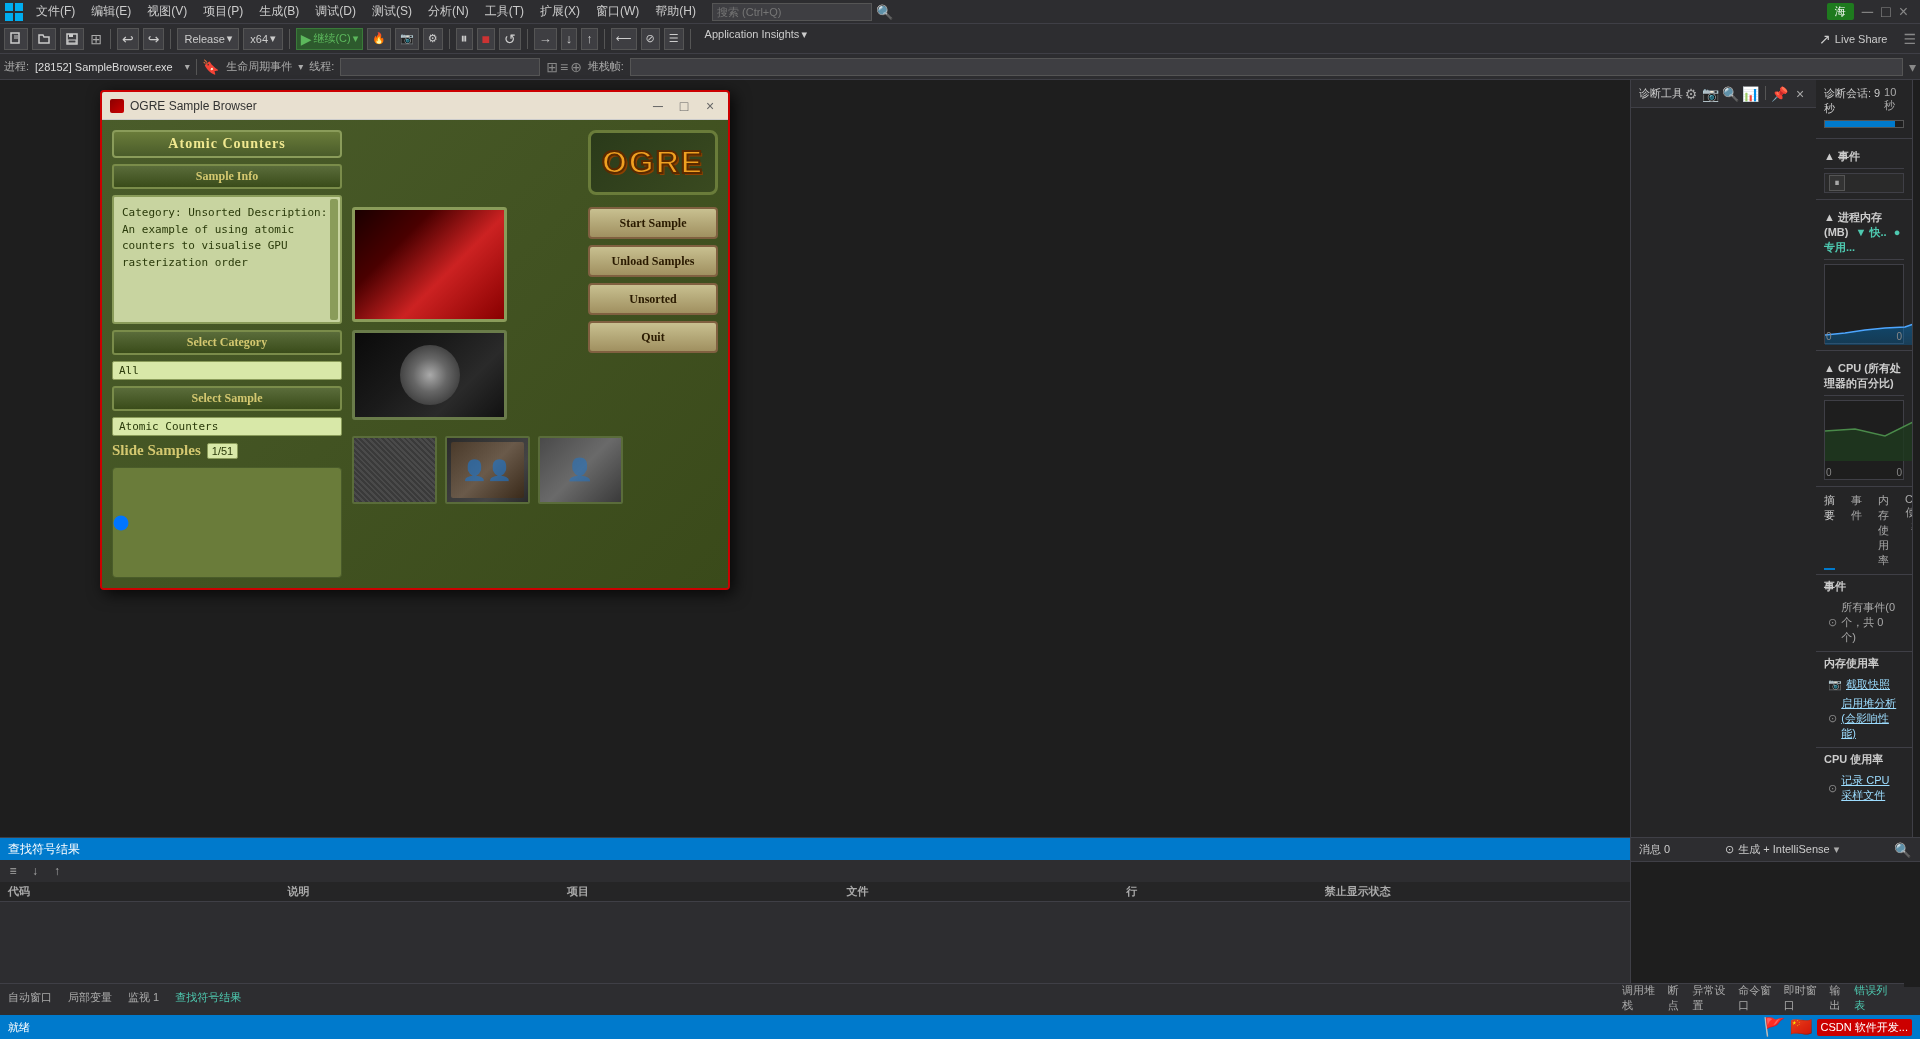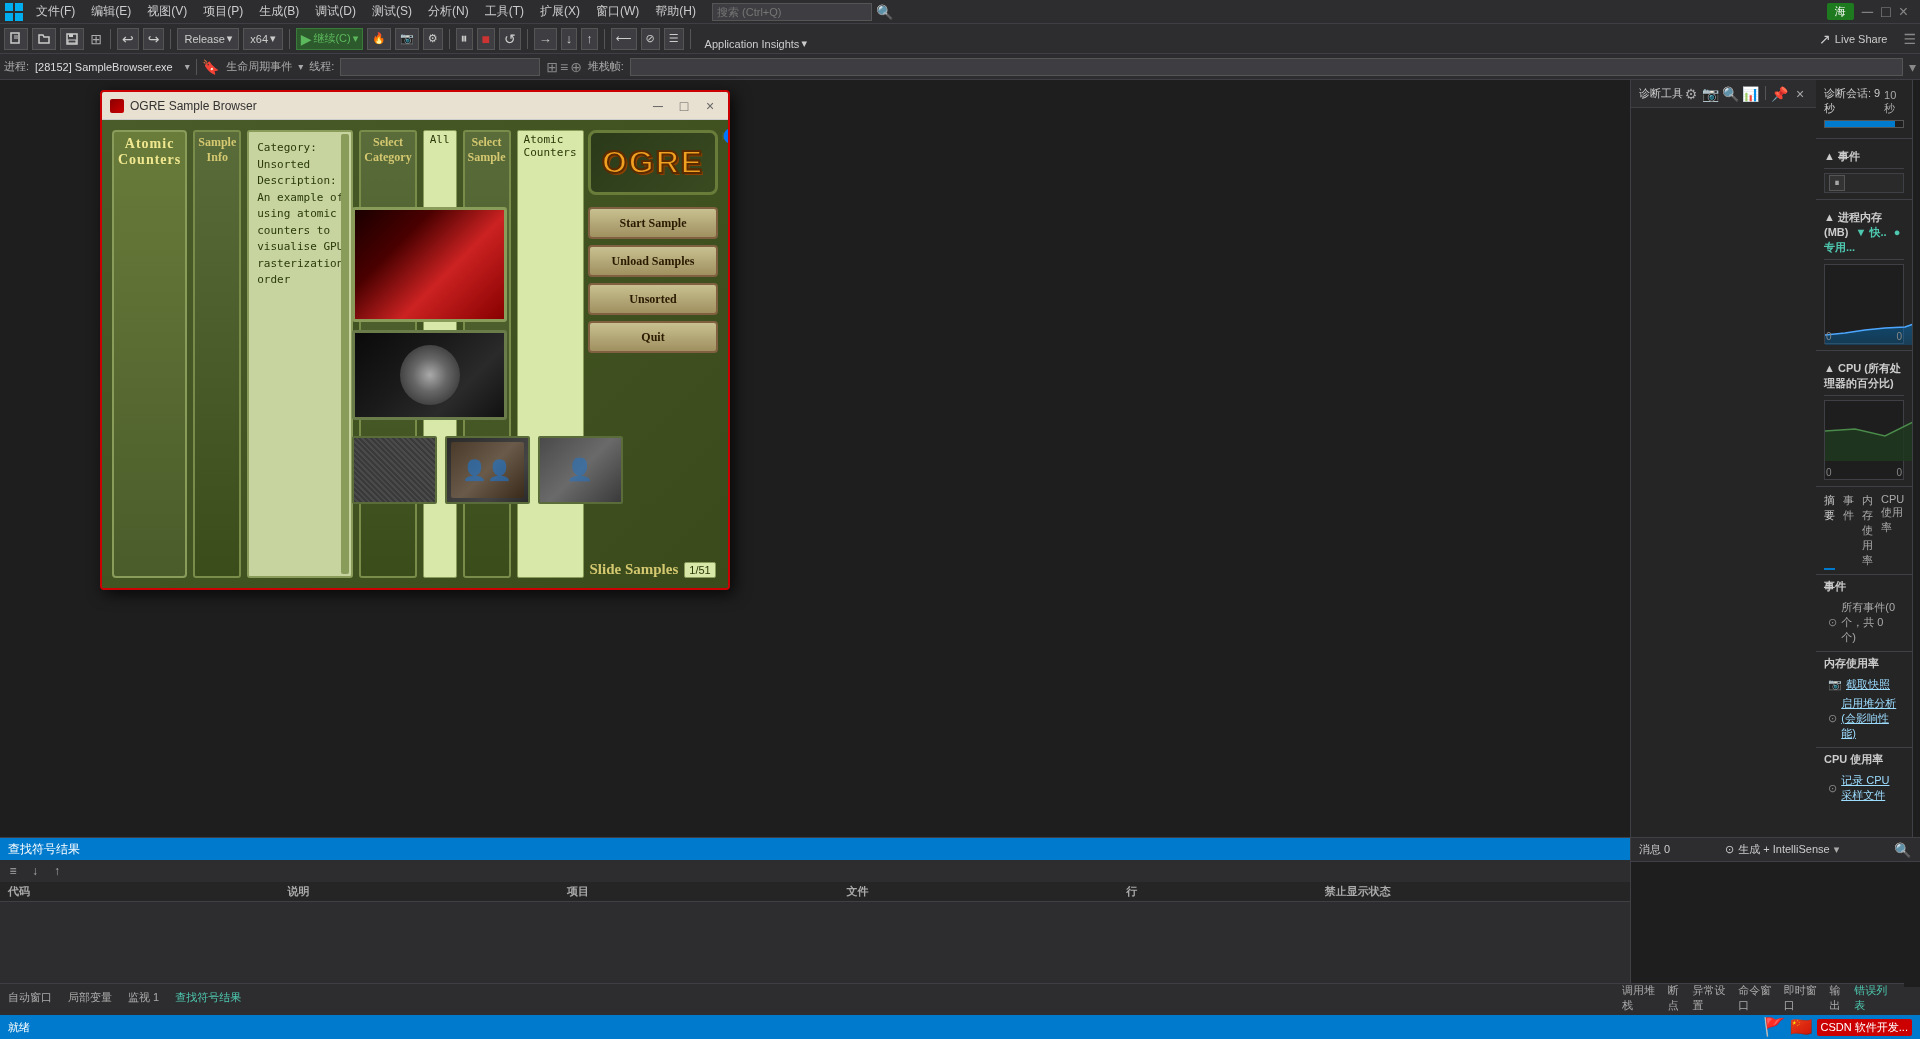--- a/index.html
+++ b/index.html
@@ -88,21 +88,21 @@
     }
     .app-insights-btn {
       height: 22px;
       padding: 0 8px;
       background: transparent;
       border: none;
       color: #ccc;
       font-size: 11px;
       cursor: pointer;
       display: flex;
-      align-items: flex-end;
+      align-items: flex-start;
       gap: 2px;
     }
     .live-share-btn {
       margin-left: auto;
       height: 22px;
       padding: 0 8px;
       background: transparent;
       border: none;
       color: #ccc;
       font-size: 11px;
@@ -185,23 +185,24 @@
     .diag-section-title {
       color: #ccc;
       font-size: 11px;
       font-weight: bold;
       padding: 4px 0;
       border-bottom: 1px solid #3f3f46;
       margin-bottom: 4px;
     }
     .diag-tabs {
       display: flex;
-      gap: 8px;
+      gap: 16px;
       padding: 4px 8px;
       border-bottom: 1px solid #3f3f46;
+      text-align: center;
     }
     .diag-tab {
       font-size: 11px;
       color: #aaa;
       cursor: pointer;
       padding: 2px 0;
     }
     .diag-tab.active {
       color: #ccc;
       border-bottom: 2px solid #007acc;
@@ -358,21 +359,21 @@
     #ogre-content {
       display: flex;
       height: calc(100% - 28px);
       padding: 10px;
       gap: 10px;
       background: linear-gradient(135deg, #4a5c2a 0%, #3a4a1a 100%);
     }
     #ogre-left-panel {
       width: 230px;
       display: flex;
-      flex-direction: row;
+      flex-direction: column;
       gap: 6px;
     }
     .ogre-panel-title {
       background: linear-gradient(to bottom, #6a7c3a, #4a5c2a);
       border: 2px solid #8a9c5a;
       border-radius: 4px;
       text-align: center;
       padding: 4px;
       font-size: 14px;
       font-weight: bold;
@@ -755,21 +756,21 @@
         <div style="width:1px;height:14px;background:#555;margin:0 2px;"></div>
         <div class="panel-icon-btn">📌</div>
         <div class="panel-icon-btn" style="font-size:14px;">×</div>
       </div>
     </div>
 
     <div style="display:flex;flex:1;overflow:hidden;">
       <div style="flex:1;overflow-y:auto;">
 
         <div class="diag-section">
-          <div style="display:flex;justify-content:space-between;align-items:flex-end;margin-bottom:4px;">
+          <div style="display:flex;justify-content:space-between;align-items:flex-start;margin-bottom:4px;">
             <span style="font-size:11px;color:#ccc;">诊断会话: 9 秒</span>
             <span style="font-size:11px;color:#aaa;">10秒</span>
           </div>
           <div class="progress-bar-container">
             <div class="progress-bar" style="width:90%;"></div>
           </div>
         </div>
 
         <div class="diag-section">
           <div class="diag-section-title">

